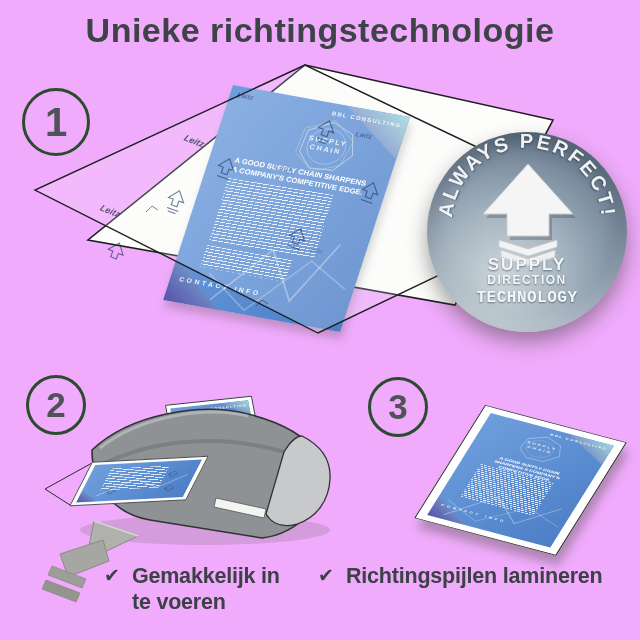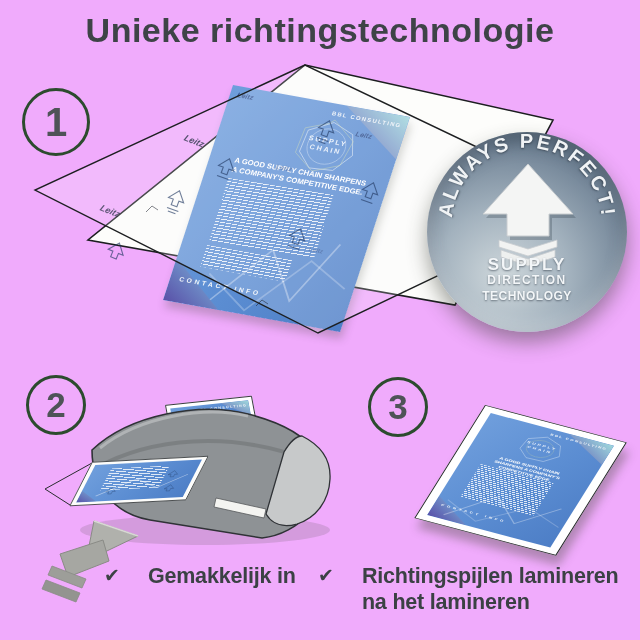--- a/index.html
+++ b/index.html
@@ -45,25 +45,25 @@
     left:427px;top:132px;width:200px;height:200px;border-radius:50%;
     background:radial-gradient(circle at 38% 72%,#ced7db 0%,#a3b2be 35%,#77ated 0,#77899b 65%,#54697b 88%,#47596a 100%);
     background:radial-gradient(circle at 38% 72%,#ced7db 0%,#a3b2be 35%,#77899b 65%,#54697b 88%,#47596a 100%);
     box-shadow:0 10px 20px rgba(50,55,45,.45), inset 0 -8px 16px rgba(255,255,255,.28), inset 0 10px 18px rgba(25,35,48,.35);
   }
   #badge svg{position:absolute;left:0;top:0;}
   .badge-line{position:absolute;width:100%;text-align:center;color:#f3f6f8;font-weight:bold;
     text-shadow:0 1px 2px rgba(30,40,52,.55);}
   #badge-l1{top:123px;font-size:17px;letter-spacing:2px;}
   #badge-l2{top:141px;font-size:12px;letter-spacing:1.5px;}
-  #badge-l3{top:157px;font-size:12px;letter-spacing:.5px;}
+  #badge-l3{top:157px;font-size:16px;letter-spacing:.5px;font-family:Liberation Mono, monospace;}
   
   .check-item{display:flex;align-items:flex-start;color:#3b4144;}
   .check-glyph{font-size:19px;font-weight:bold;margin-top:1px;}
-  .check-text{font-size:21.5px;font-weight:bold;line-height:26px;margin-left:28px;letter-spacing:-.2px;}
+  .check-text{font-size:21.5px;font-weight:bold;line-height:26px;margin-left:12px;letter-spacing:-.2px;}
   #check1{left:104px;top:563px;}
   #check2{left:318px;top:563px;}
   svg text{font-family:"Liberation Sans","DejaVu Sans",sans-serif;}
 </style>
 </head>
 <body>
 
 <div id="stage">
 
   <div id="title" class="abs">Unieke richtingstechnologie</div>
@@ -249,23 +249,23 @@
   </div>
 
   <div id="circle3" class="abs step-circle">
     <span>3</span>
   </div>
 
   <div id="check1" class="abs check-item">
     <span class="check-glyph">✔</span>
     <span class="check-text">
       <span style="display:block">Gemakkelijk in</span>
+      <span style="display:block">te voeren</span>
     </span>
   </div>
   <div id="check2" class="abs check-item">
     <span class="check-glyph">✔</span>
     <span class="check-text">
       <span style="display:block">Richtingspijlen lamineren</span>
-      <span style="display:block">na het lamineren</span>
     </span>
   </div>
 
 </div>
 
 </body></html>

